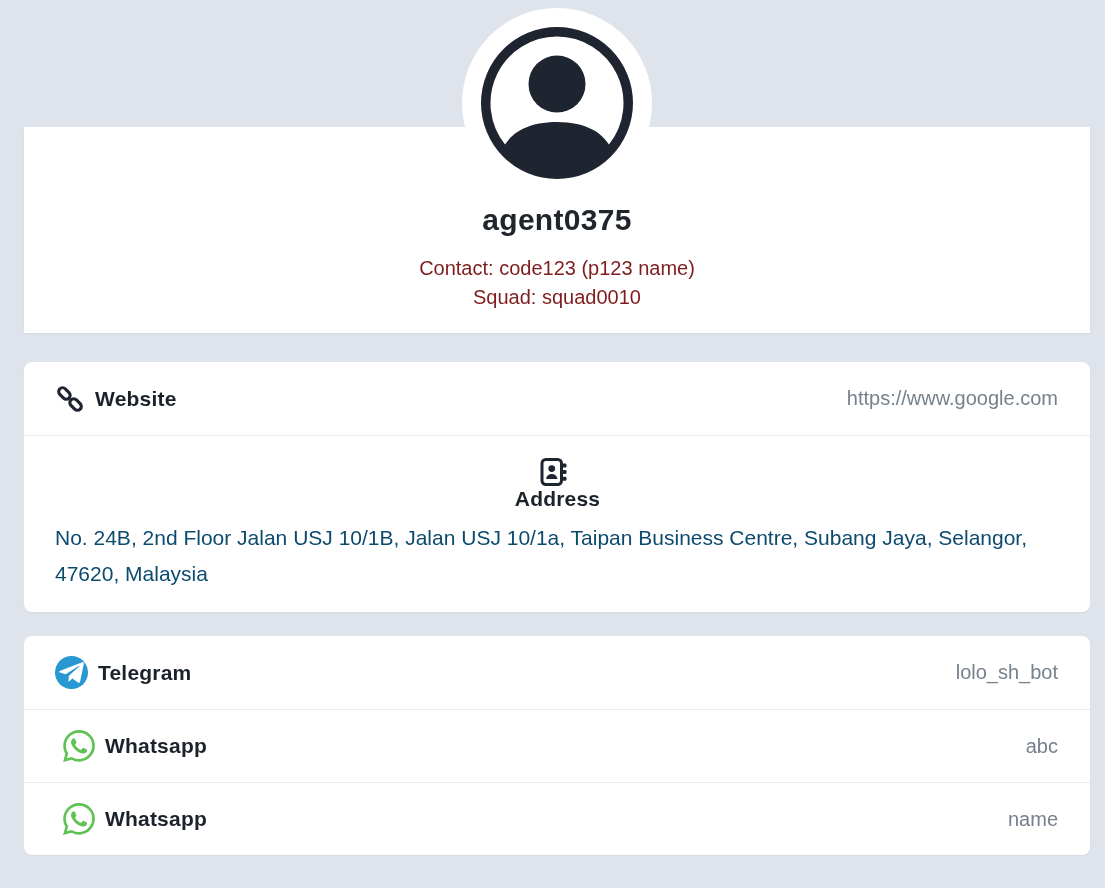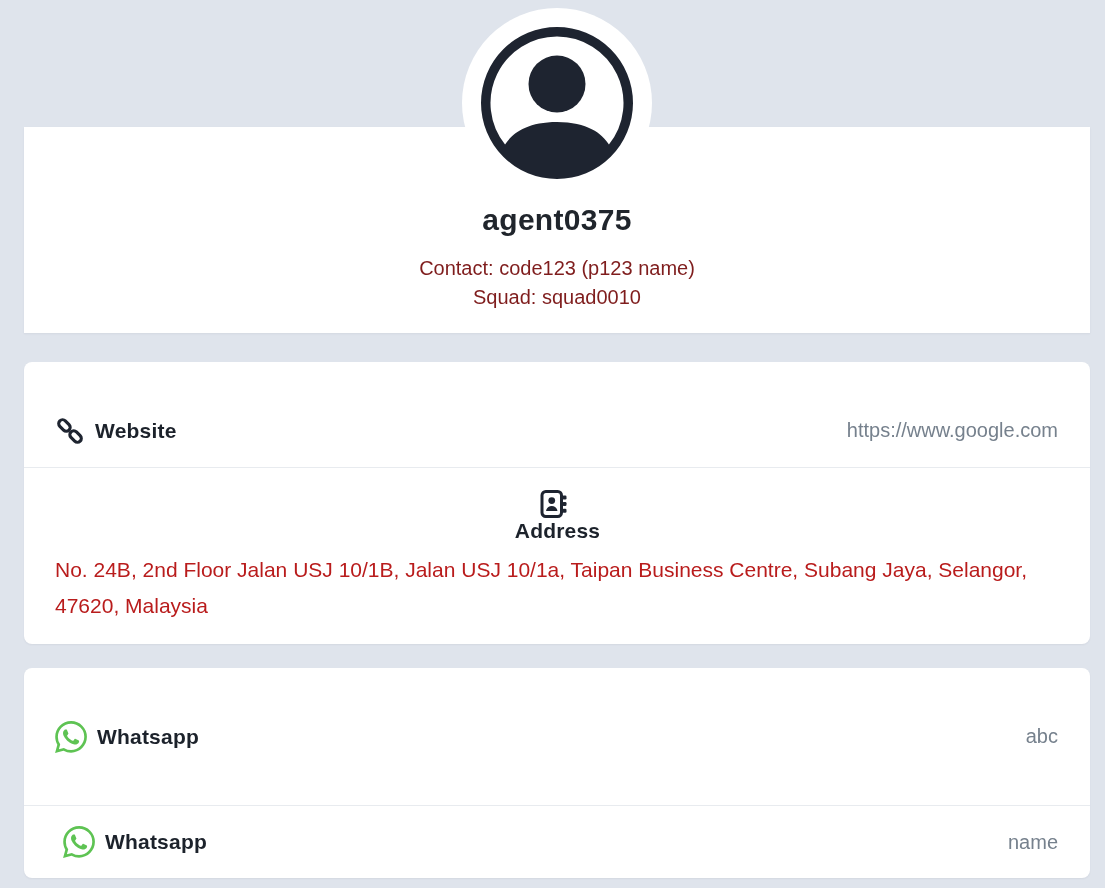--- a/index.html
+++ b/index.html
@@ -30,33 +30,32 @@
   .profile-sub  { font-size:20px; color:#7f1d1d; }
   .profile-contact { margin-top:20px; }
   .profile-squad   { margin-top:6px; }
 
   .card-info { margin-top:29px; border-radius:8px; overflow:hidden; }
   .card-contacts { margin-top:24px; border-radius:8px; overflow:hidden; }
 
   .row {
     height:73px; display:flex; align-items:center;
     padding:0 32px 0 31px;
-    margin-top:32px;
   }
   .row + .row, .addr-section { border-top:1px solid #e8ebef;padding-left:39px; }
   .row-label {
     font-size:21px; font-weight:700; color:#1c222b; margin-left:10px;
     letter-spacing:0.2px;
   }
   .row-value { margin-left:auto; font-size:20px; color:#76818d; }
 
   .addr-section { padding:21px 40px 20px 31px; }
   .addr-head { display:flex; align-items:center;flex-direction:column; }
   .addr-text {
-    margin-top:9px; font-size:21px; color:#b91c1c; line-height:36px;
+    margin-top:9px; font-size:21px; color:#0c4a6e; line-height:36px;
   }
 
   .icon-box { display:flex; align-items:center; justify-content:center; flex:0 0 auto; }
 </style>
 </head>
 <body>
 
 <div class="wrap">
 
   <div class="avatar-halo">
@@ -103,20 +102,30 @@
         </span>
         <span class="row-label">Address</span>
       </div>
       <div class="addr-text">No. 24B, 2nd Floor Jalan USJ 10/1B, Jalan USJ 10/1a, Taipan Business Centre, Subang Jaya, Selangor, 47620, Malaysia</div>
     </div>
 
   </div>
 
   <div class="card card-contacts">
 
+    <div class="row">
+      <span class="icon-box">
+        <svg width="33" height="33" viewBox="0 0 24 24" aria-hidden="true">
+          <circle cx="12" cy="12" r="12" fill="#2798d1"></circle>
+          <path fill="#ffffff" d="M9.78 18.65l.28-4.23 7.68-6.92c.34-.31-.07-.46-.52-.19L7.74 13.3 3.64 12c-.88-.25-.89-.86.2-1.3l15.97-6.16c.73-.33 1.43.18 1.15 1.3l-2.72 12.81c-.19.91-.74 1.13-1.5.71L12.6 16.3l-1.99 1.93c-.23.23-.42.42-.83.42z"></path>
+        </svg>
+      </span>
+      <span class="row-label">Telegram</span>
+      <span class="row-value">lolo_sh_bot</span>
+    </div>
 
     <div class="row">
       <span class="icon-box">
         <svg width="32" height="32" viewBox="0 0 24 24" fill="#5ec353" aria-hidden="true">
           <path d="M17.472 14.382c-.297-.149-1.758-.867-2.03-.967-.273-.099-.471-.148-.67.15-.197.297-.767.966-.94 1.164-.173.199-.347.223-.644.075-.297-.15-1.255-.463-2.39-1.475-.883-.788-1.48-1.761-1.653-2.059-.173-.297-.018-.458.13-.606.134-.133.298-.347.446-.52.149-.174.198-.298.298-.497.099-.198.05-.371-.025-.52-.075-.149-.669-1.612-.916-2.207-.242-.579-.487-.5-.669-.51-.173-.008-.371-.01-.57-.01-.198 0-.52.074-.792.372-.272.297-1.04 1.016-1.04 2.479 0 1.462 1.065 2.875 1.213 3.074.149.198 2.096 3.2 5.077 4.487.709.306 1.262.489 1.694.625.712.227 1.36.195 1.871.118.571-.085 1.758-.719 2.006-1.413.248-.694.248-1.289.173-1.413-.074-.124-.272-.198-.57-.347m-5.421 7.403h-.004a9.87 9.87 0 01-5.031-1.378l-.361-.214-3.741.982.998-3.648-.235-.374a9.86 9.86 0 01-1.51-5.26c.001-5.45 4.436-9.884 9.888-9.884 2.64 0 5.122 1.03 6.988 2.898a9.825 9.825 0 012.893 6.994c-.003 5.45-4.437 9.884-9.885 9.884m8.413-18.297A11.815 11.815 0 0012.05 0C5.495 0 .16 5.335.157 11.892c0 2.096.547 4.142 1.588 5.945L.057 24l6.305-1.654a11.882 11.882 0 005.683 1.448h.005c6.554 0 11.89-5.335 11.893-11.893a11.821 11.821 0 00-3.48-8.413Z"></path>
         </svg>
       </span>
       <span class="row-label">Whatsapp</span>
       <span class="row-value">abc</span>
     </div>

